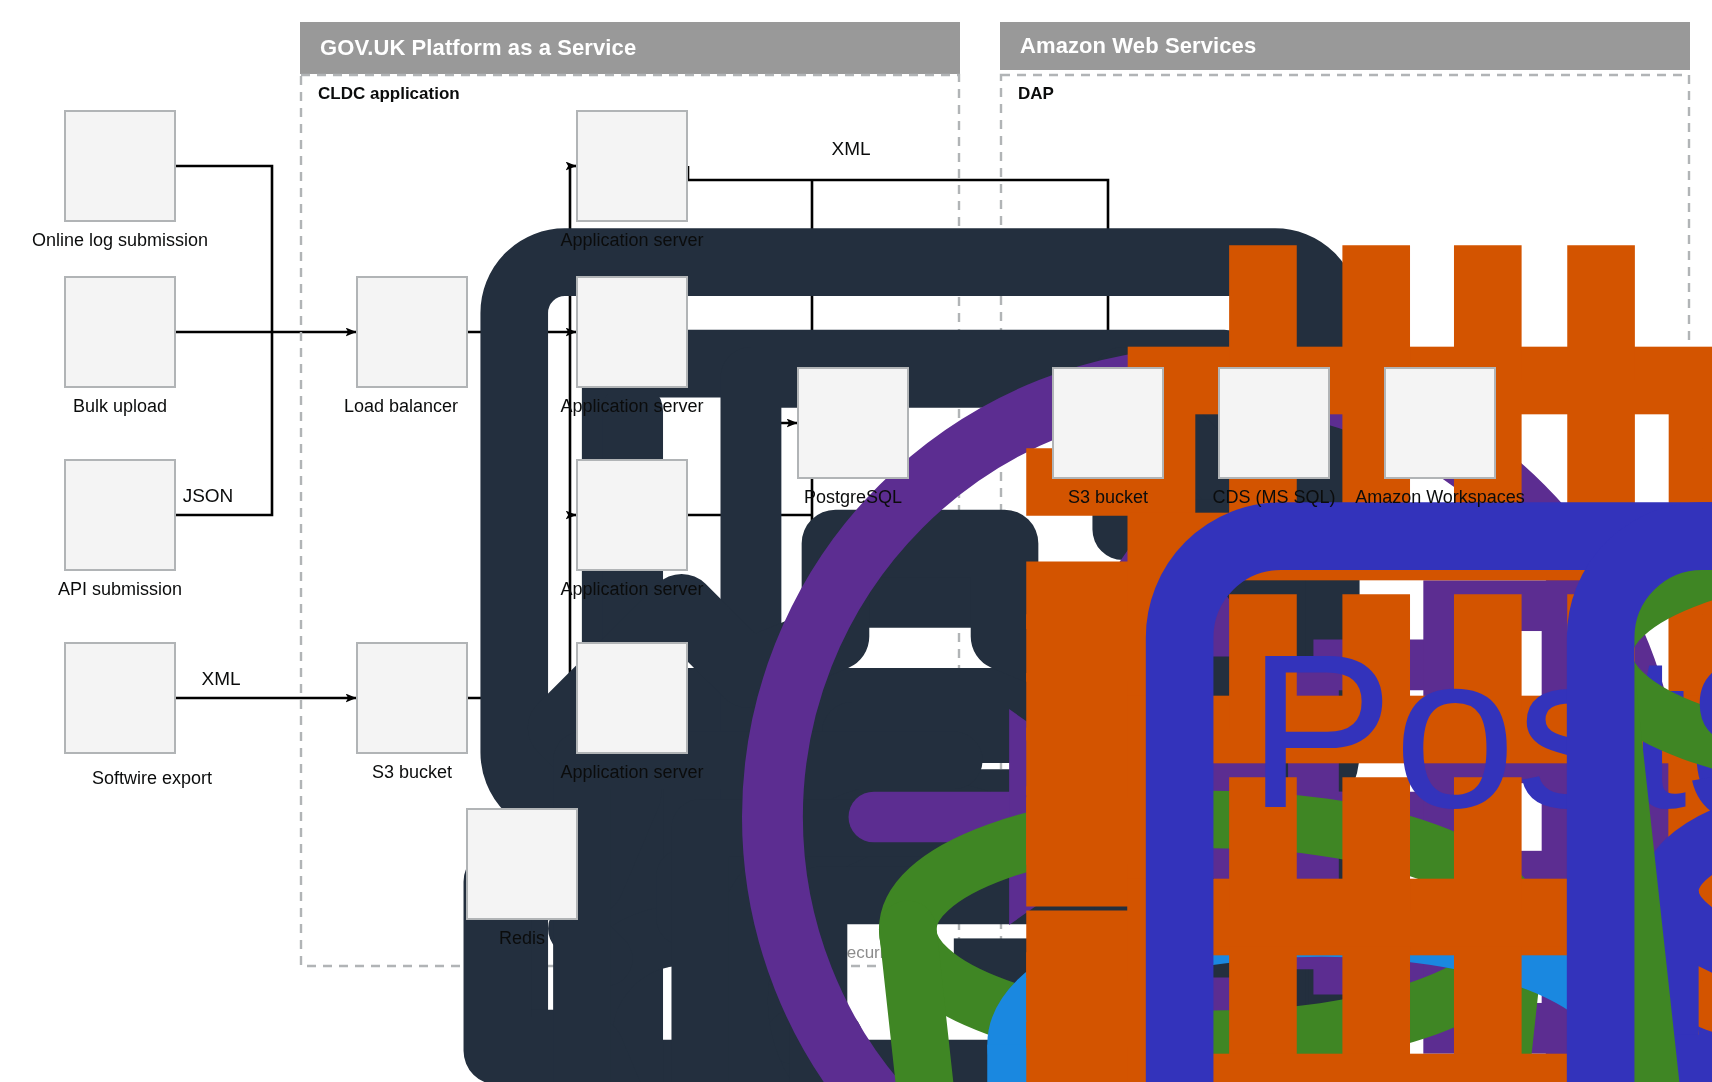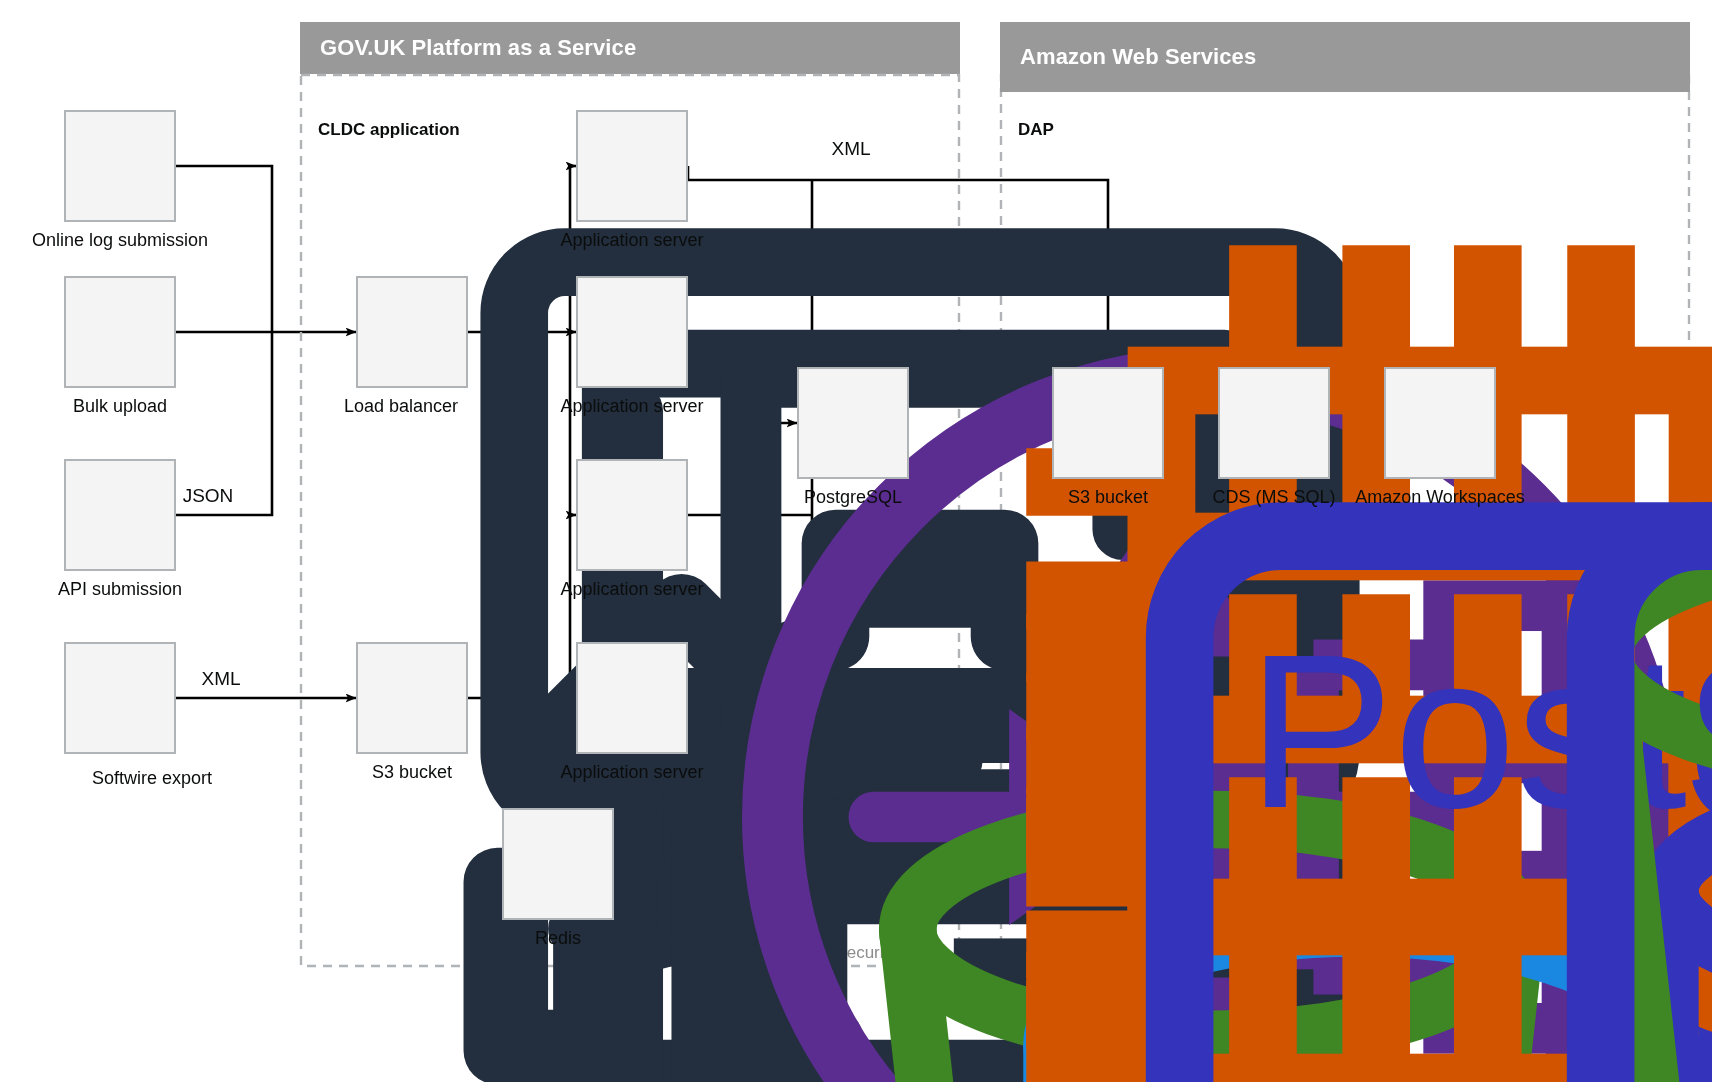--- a/index.html
+++ b/index.html
@@ -3,21 +3,21 @@
 <meta charset="utf-8">
 <style>
   html,body{margin:0;padding:0;background:#ffffff;}
   body{width:1712px;height:1082px;position:relative;overflow:hidden;
        font-family:"Liberation Sans","DejaVu Sans",sans-serif;color:#0b0c0c;}
   #stage{position:absolute;left:0;top:0;width:1712px;height:1082px;}
   svg{position:absolute;left:0;top:0;width:1712px;height:1082px;}
   .zone-header{position:absolute;background:#999999;color:#ffffff;
      font-size:22px;font-weight:bold;display:flex;align-items:center;padding-left:20px;
      box-sizing:border-box;letter-spacing:.1px;}
-  .zone-sub{position:absolute;font-size:17px;font-weight:bold;color:#0b0c0c;margin-top:36px;}
+  .zone-sub{position:absolute;font-size:17px;font-weight:bold;color:#0b0c0c;}
   .secgrp{position:absolute;font-size:17px;color:#8c8c8c;text-align:right;}
   .node{position:absolute;}
   .node .box{background:#f4f4f4;border:2px solid #b1b4b6;box-sizing:border-box;
      display:flex;align-items:center;justify-content:center;}
   .node .cap{position:absolute;left:50%;transform:translateX(-50%);
      white-space:nowrap;font-size:18px;color:#0b0c0c;text-align:center;}
   .edge-label{position:absolute;font-size:19px;color:#0b0c0c;white-space:nowrap;
      text-align:center;transform:translateX(-50%);}
 </style>
 </head>
@@ -71,21 +71,21 @@
     <rect x="301" y="75" width="658" height="891" fill="none" stroke="#b1b4b6" stroke-width="2.4" stroke-dasharray="9 7"></rect>
     <rect x="1001" y="75" width="688" height="891" fill="none" stroke="#b1b4b6" stroke-width="2.4" stroke-dasharray="9 7"></rect>
   </svg>
   <div class="zone-sub" style="left:318px;top:84px;">
     <span>CLDC application</span>
   </div>
   <div class="secgrp" style="left:640px;top:943px;width:305px;">
     <span>Security group</span>
   </div>
 
-  <div class="zone-header" style="left:1000px;top:22px;width:690px;height:70px;">
+  <div class="zone-header" style="left:1000px;top:22px;width:690px;height:48px;">
     <span>Amazon Web Services</span>
   </div>
   <div class="zone-sub" style="left:1018px;top:84px;">
     <span>DAP</span>
   </div>
   <div class="secgrp" style="left:1370px;top:943px;width:305px;">
     <span>Security group</span>
   </div>
 
   <div class="node" style="left:64px;top:110px;width:112px;height:112px;">
@@ -184,21 +184,21 @@
           <path d="M14 17 L17.5 49 C18 52.6 45.5 52.6 46.5 49 L50 17"></path>
           <path d="M31 31 L44 39"></path>
           <circle cx="31" cy="31" r="2.6" fill="#3f8624"></circle>
           <path d="M44 36.5 C48.5 37.5 48.5 41 44 41.5 C40 42 38 38 40 36.8"></path>
         </g>
       </svg>
     </div>
     <div class="cap" style="top:120px;">S3 bucket</div>
   </div>
 
-  <div class="node" style="left:466px;top:808px;width:112px;height:112px;margin-left:36px;">
+  <div class="node" style="left:466px;top:808px;width:112px;height:112px;">
     <div class="box" style="width:112px;height:112px;">
       <svg width="66" height="66" viewBox="0 0 64 64">
         <g fill="none" stroke="#1a88e0" stroke-width="3.6" stroke-linejoin="round">
           <ellipse cx="32" cy="14" rx="18" ry="7"></ellipse>
           <path d="M14 14 L14 50 C14 54 50 54 50 50 L50 14"></path>
           <path d="M14 26 C14 30 50 30 50 26"></path>
           <path d="M14 38 C14 42 50 42 50 38"></path>
         </g>
       </svg>
     </div>

